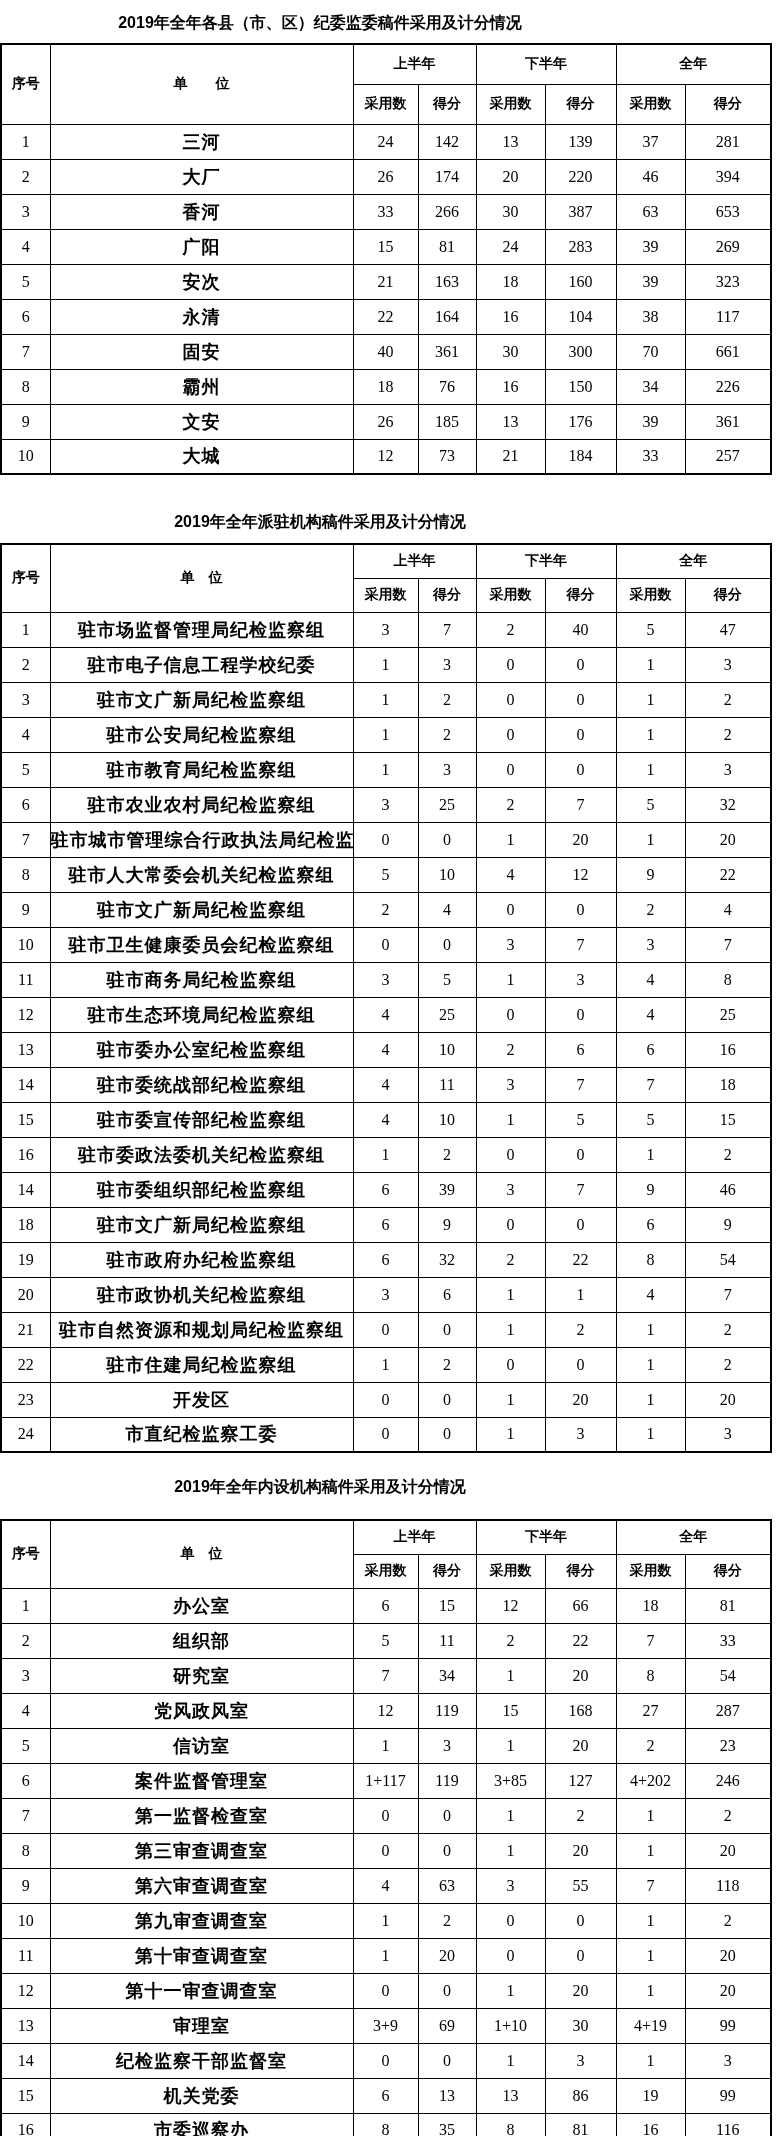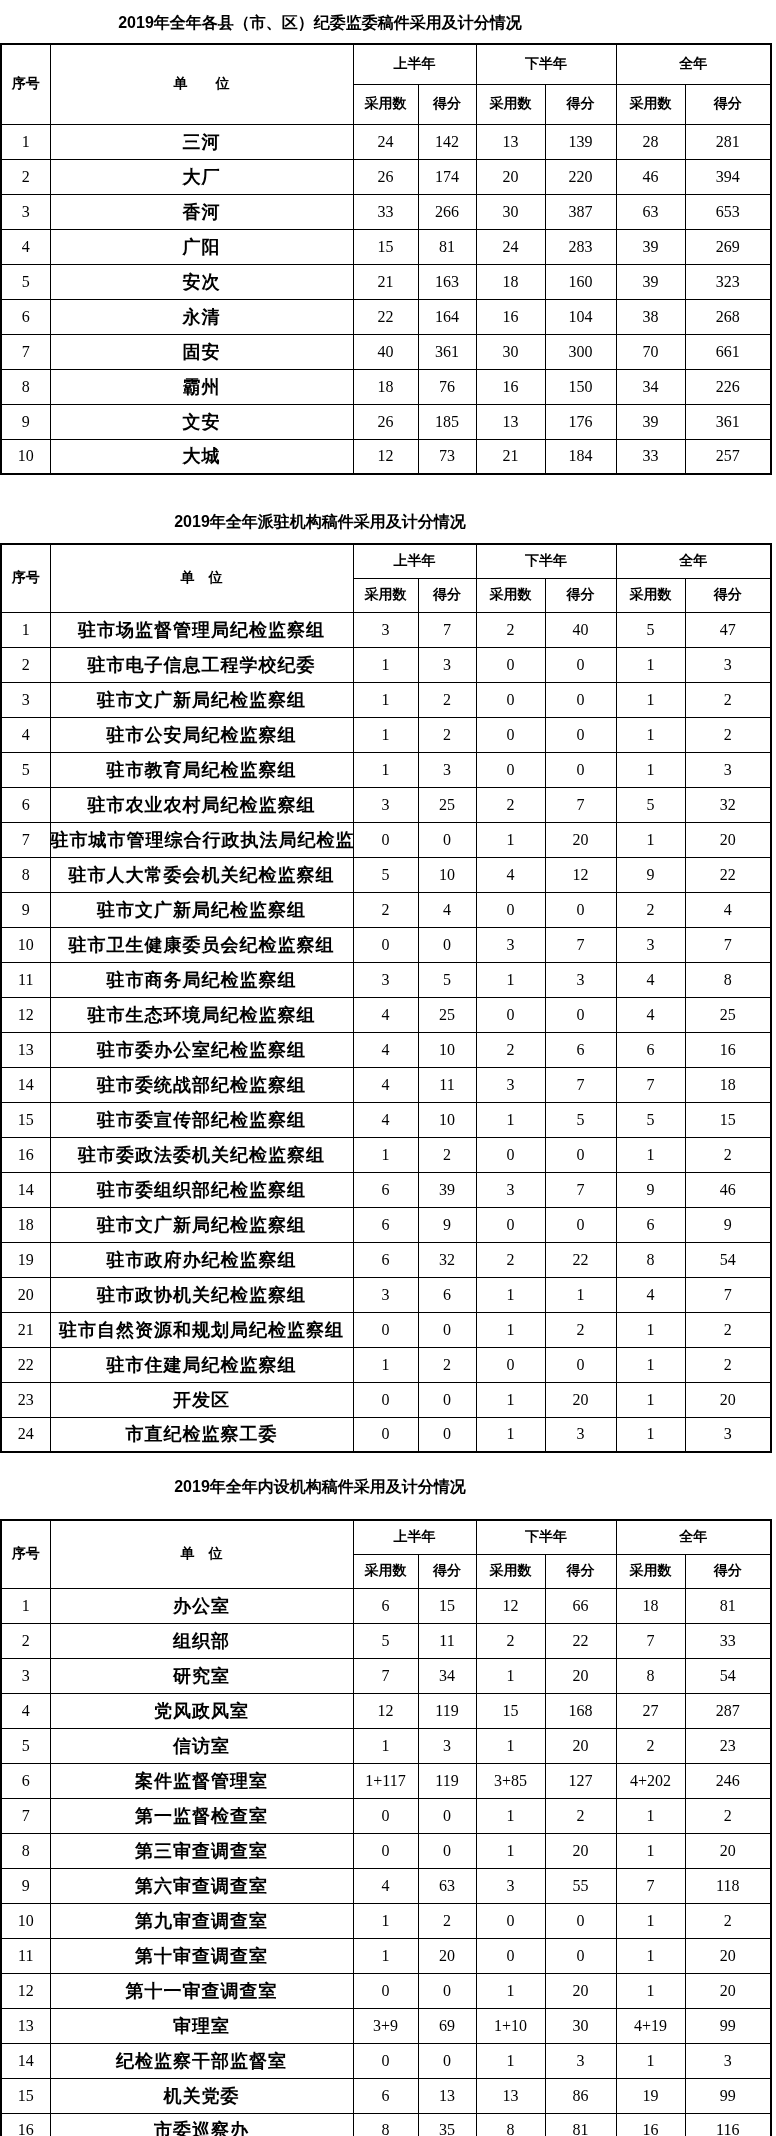--- a/index.html
+++ b/index.html
@@ -106,21 +106,21 @@
         </tr>
       </thead>
       <tbody>
           <tr>
             <td class="idx">1</td>
             <td class="unit">三河</td>
             <td class="num">24</td>
             <td class="num">142</td>
             <td class="num">13</td>
             <td class="num">139</td>
-            <td class="num">28</td>
+            <td class="num">37</td>
             <td class="num">281</td>
           </tr>
           <tr>
             <td class="idx">2</td>
             <td class="unit">大厂</td>
             <td class="num">26</td>
             <td class="num">174</td>
             <td class="num">20</td>
             <td class="num">220</td>
             <td class="num">46</td>
@@ -157,21 +157,21 @@
             <td class="num">323</td>
           </tr>
           <tr>
             <td class="idx">6</td>
             <td class="unit">永清</td>
             <td class="num">22</td>
             <td class="num">164</td>
             <td class="num">16</td>
             <td class="num">104</td>
             <td class="num">38</td>
-            <td class="num">268</td>
+            <td class="num">117</td>
           </tr>
           <tr>
             <td class="idx">7</td>
             <td class="unit">固安</td>
             <td class="num">40</td>
             <td class="num">361</td>
             <td class="num">30</td>
             <td class="num">300</td>
             <td class="num">70</td>
             <td class="num">661</td>

